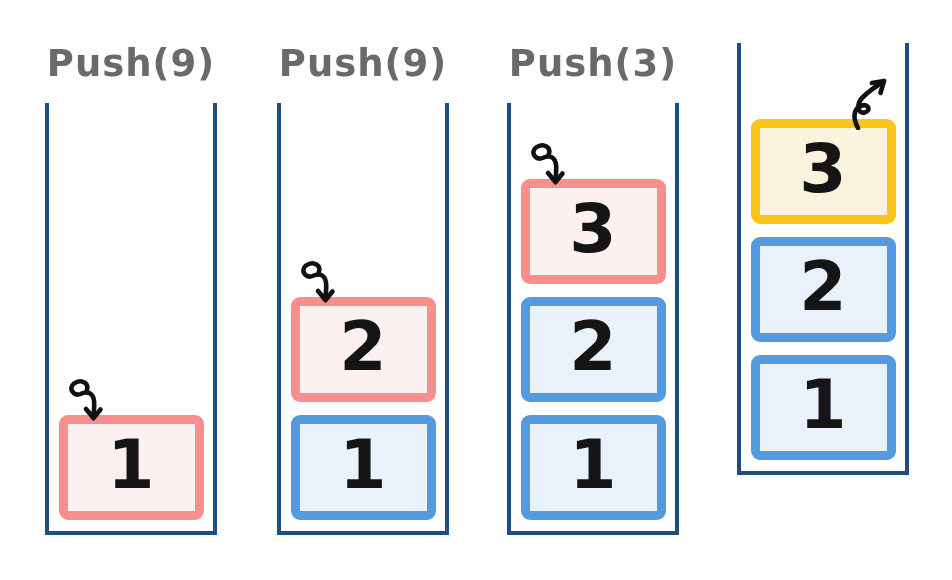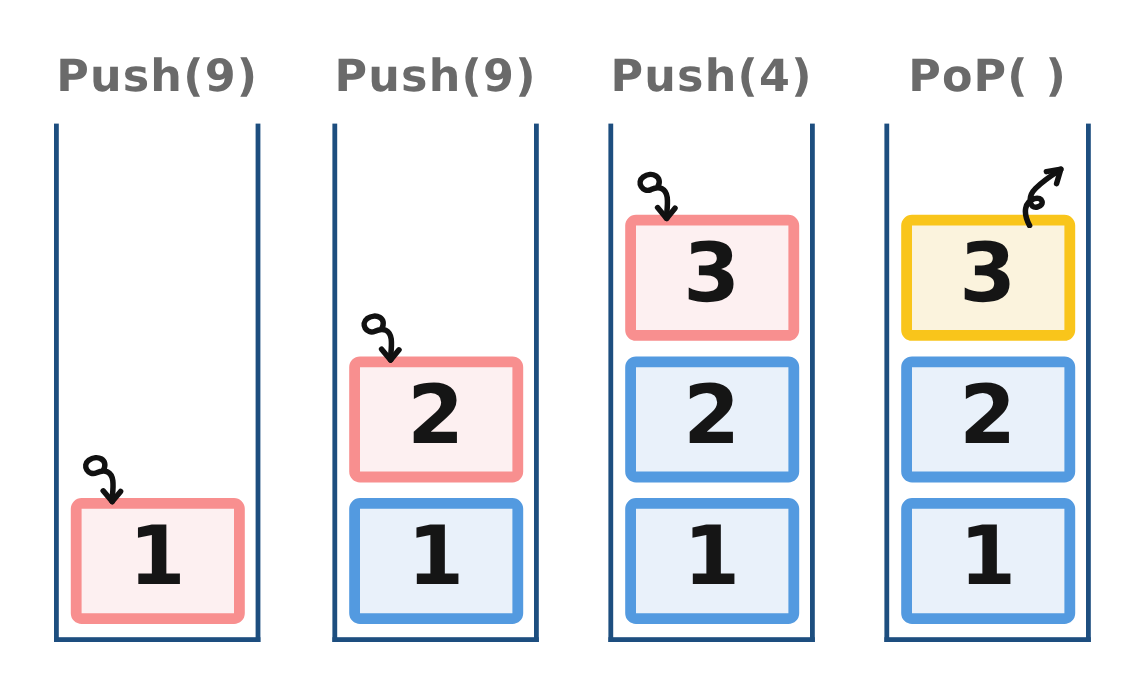--- a/index.html
+++ b/index.html
@@ -102,42 +102,41 @@
               <path d="M28.5 41 L35.5 32.5" stroke="currentColor" stroke-width="4.6" stroke-linecap="round"></path>
             </svg>
           </span>
         </div>
         <div class="box settled">
           <span class="val">1</span>
         </div>
       </div>
     </div>
     <div class="col col-2">
-      <div class="op-title">Push(4)</div>
+      <div class="op-title">Push(3)</div>
       <div class="frame">
         <div class="box pushed">
           <span class="val">3</span>
           <span class="arrow push">
             <svg viewBox="0 0 44 47" fill="none" xmlns="http://www.w3.org/2000/svg">
               <path d="M21 15 C26 6 16 1.5 9 6.5 C3 11 8.5 20 15.5 17 C23 13.5 28 16.5 29 23.5 C29.6 28.5 29 33 28.5 38" stroke="currentColor" stroke-width="4.6" stroke-linecap="round" fill="none"></path>
               <path d="M28.5 41 L21 32" stroke="currentColor" stroke-width="4.6" stroke-linecap="round"></path>
               <path d="M28.5 41 L35.5 32.5" stroke="currentColor" stroke-width="4.6" stroke-linecap="round"></path>
             </svg>
           </span>
         </div>
         <div class="box settled">
           <span class="val">2</span>
         </div>
         <div class="box settled">
           <span class="val">1</span>
         </div>
       </div>
     </div>
     <div class="col col-3">
-      <div class="op-title">PoP( )</div>
       <div class="frame">
         <div class="box popped">
           <span class="val">3</span>
           <span class="arrow pop">
             <svg viewBox="0 0 48 55" fill="none" xmlns="http://www.w3.org/2000/svg">
               <path d="M14 53 C8 42 10 33 18 30.5 C25 28.5 27 36 20.5 37.5 C13.5 39 12 29 19 22 C25 16 31 12 38 7.5" stroke="currentColor" stroke-width="4.6" stroke-linecap="round" fill="none"></path>
               <path d="M40 6 L28 8" stroke="currentColor" stroke-width="4.6" stroke-linecap="round"></path>
               <path d="M40 6 L36.5 18" stroke="currentColor" stroke-width="4.6" stroke-linecap="round"></path>
             </svg>
           </span>

